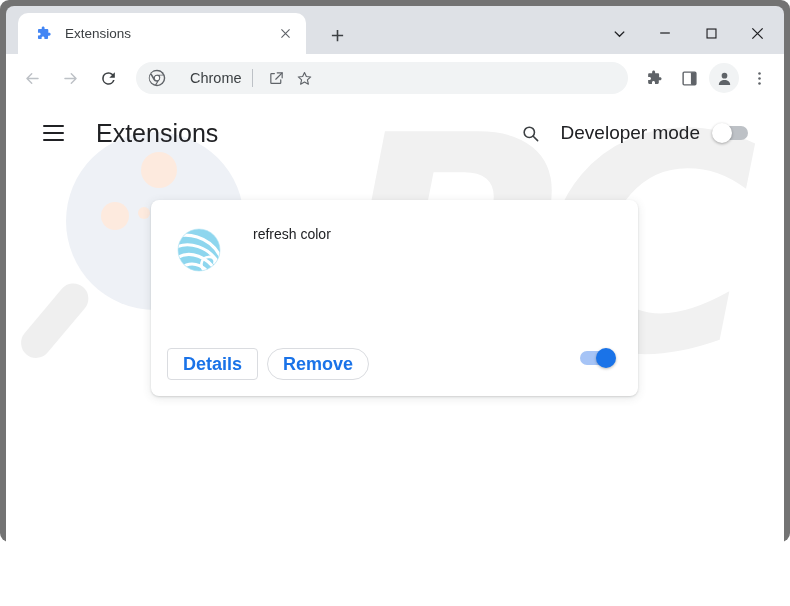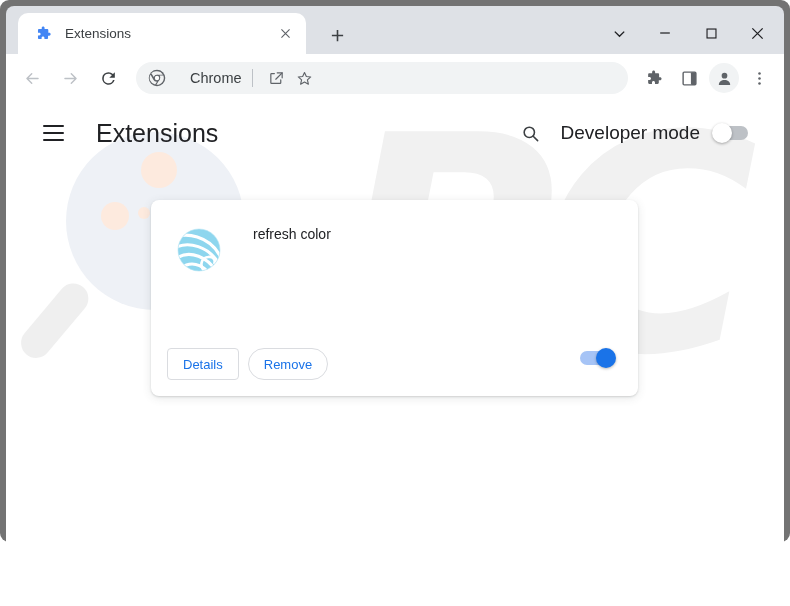--- a/index.html
+++ b/index.html
@@ -311,22 +311,22 @@
     display: flex;
     align-items: center;
   }
   .ext-btn {
     height: 32px;
     padding: 0 15px;
     border: 1px solid #dadce0;
     border-radius: 4px;
     background: #ffffff;
     color: #1a73e8;
-    font-size: 13px;
-    font-weight: normal;
+    font-size: 18px;
+    font-weight: bold;
     font-family: "Liberation Sans", sans-serif;
     display: flex; align-items: center; justify-content: center;
     white-space: nowrap;
     margin-top: 12px;
   }
   .ext-btn + .ext-btn { margin-left: 9px; border-radius: 16px; }
   .ext-footer-spacer { flex: 1; }
   svg { display: block; }
 </style>
 </head>

